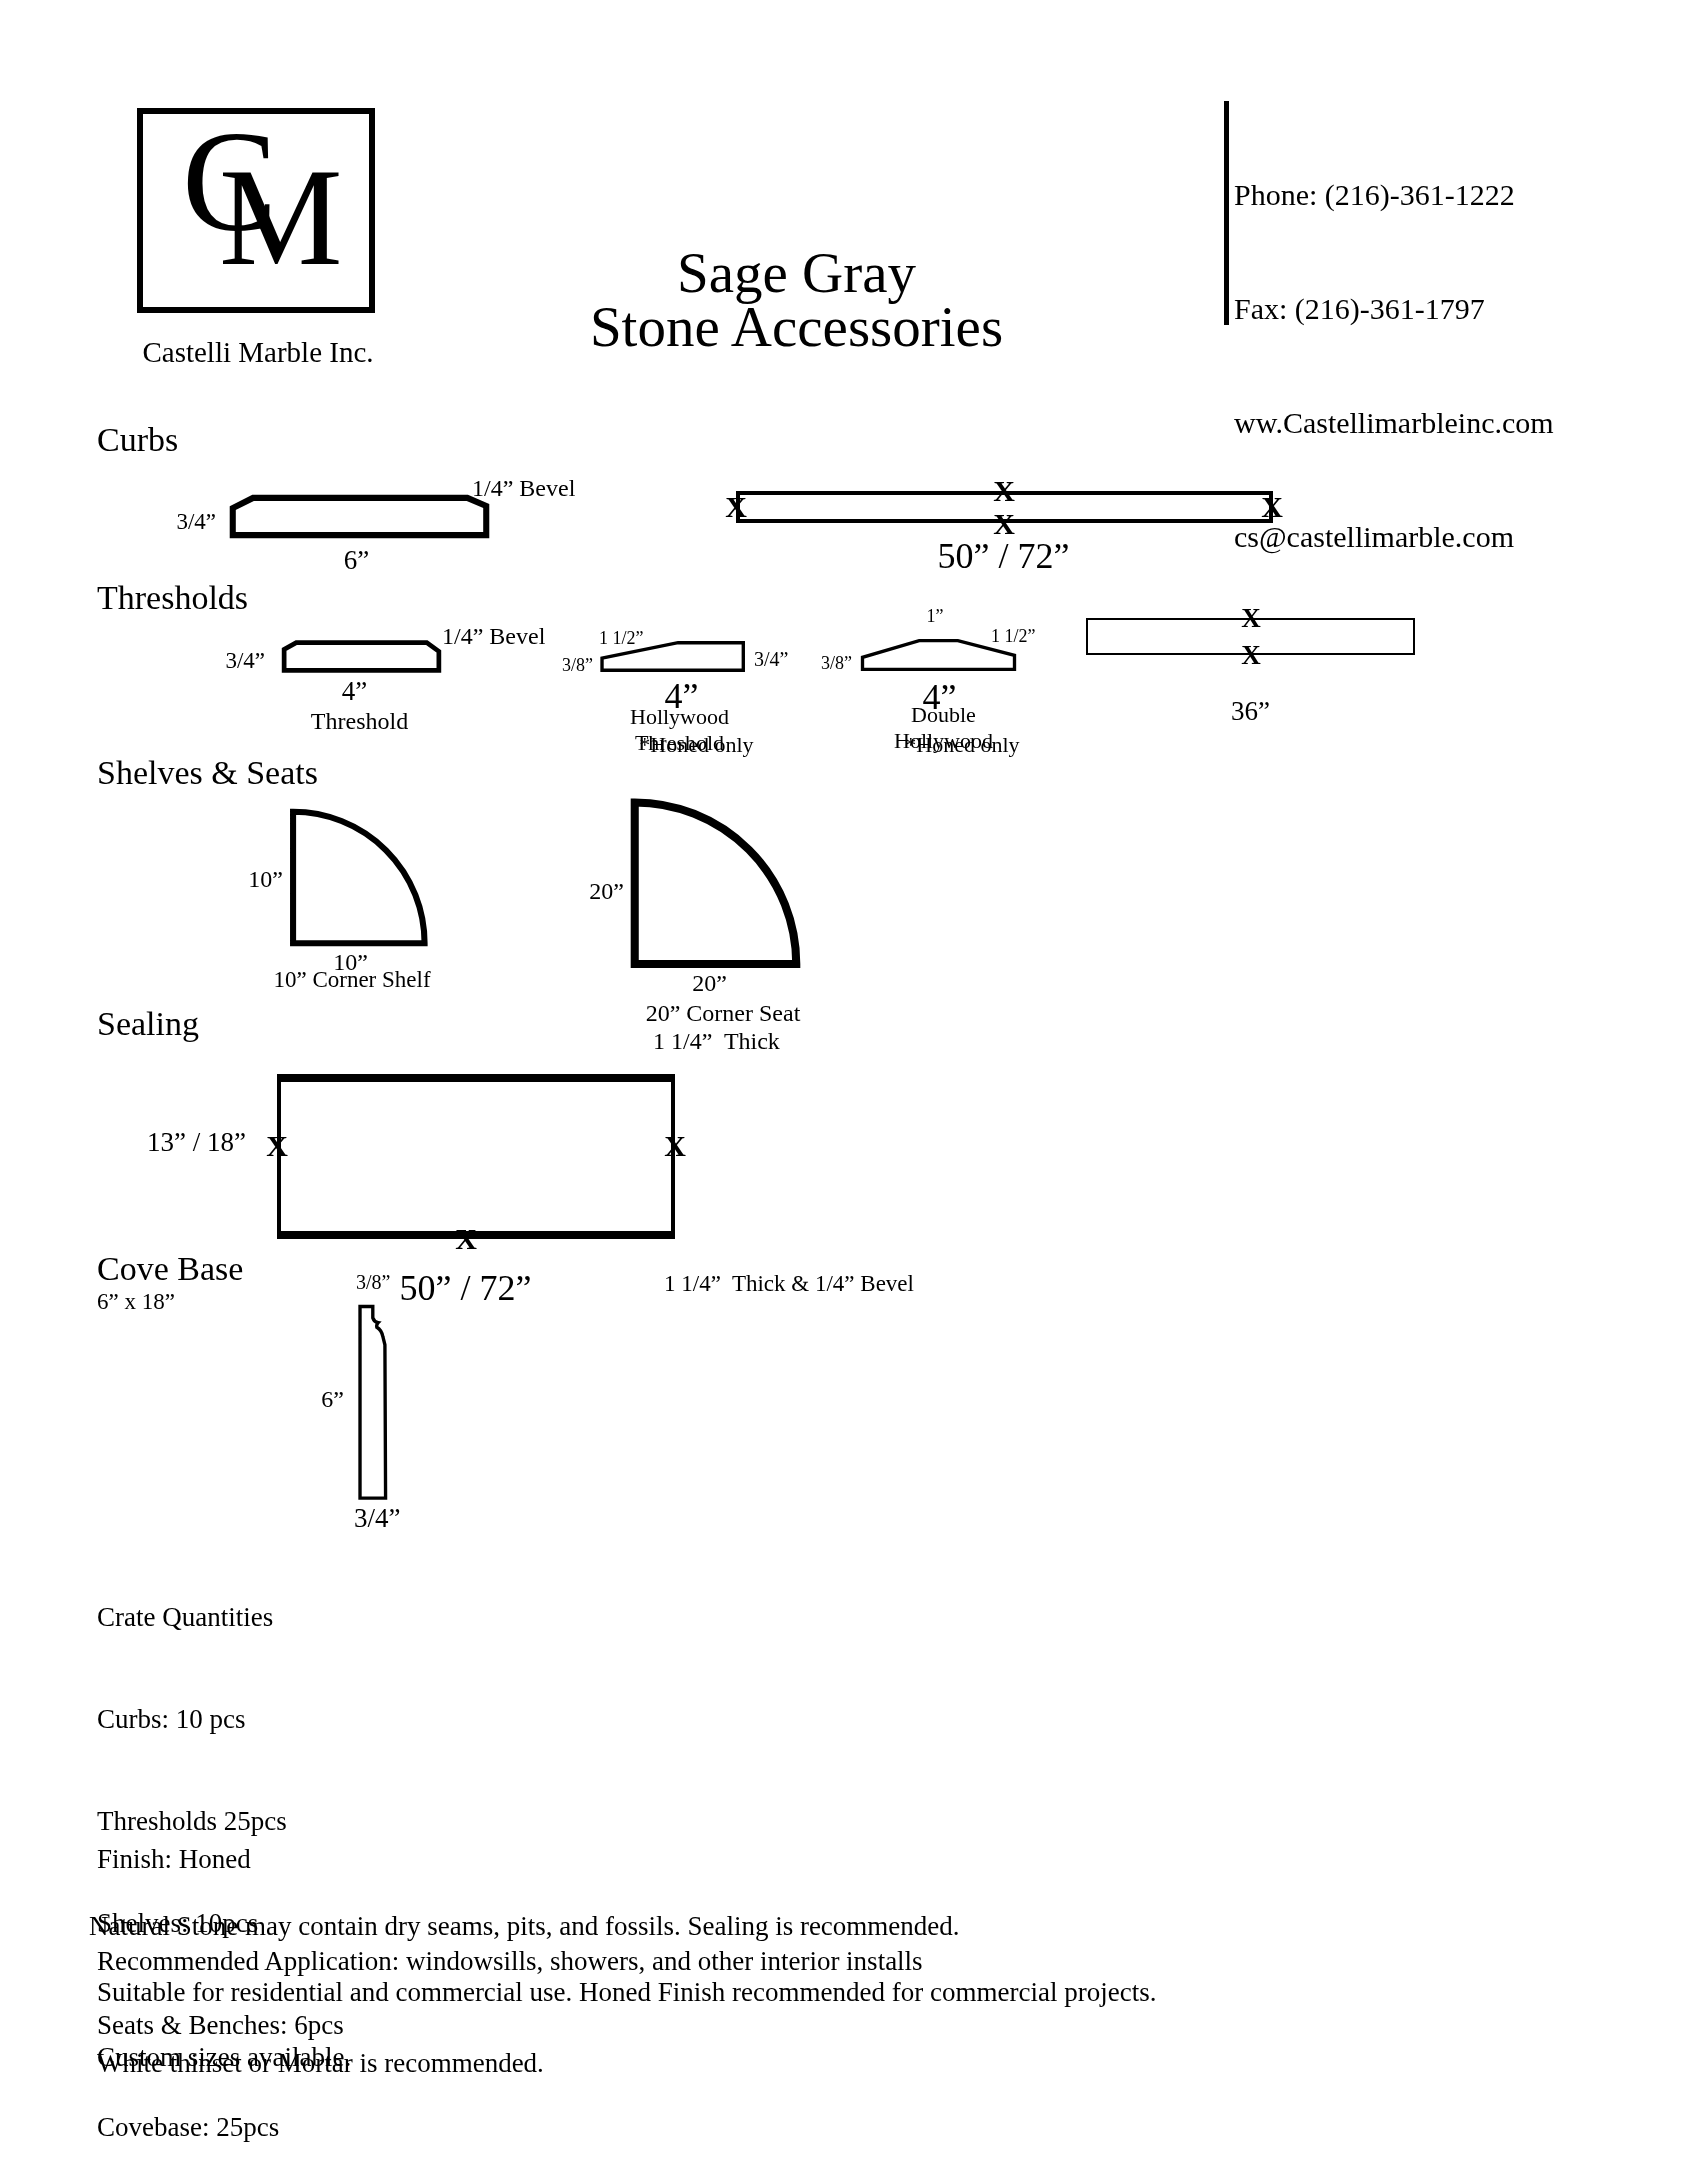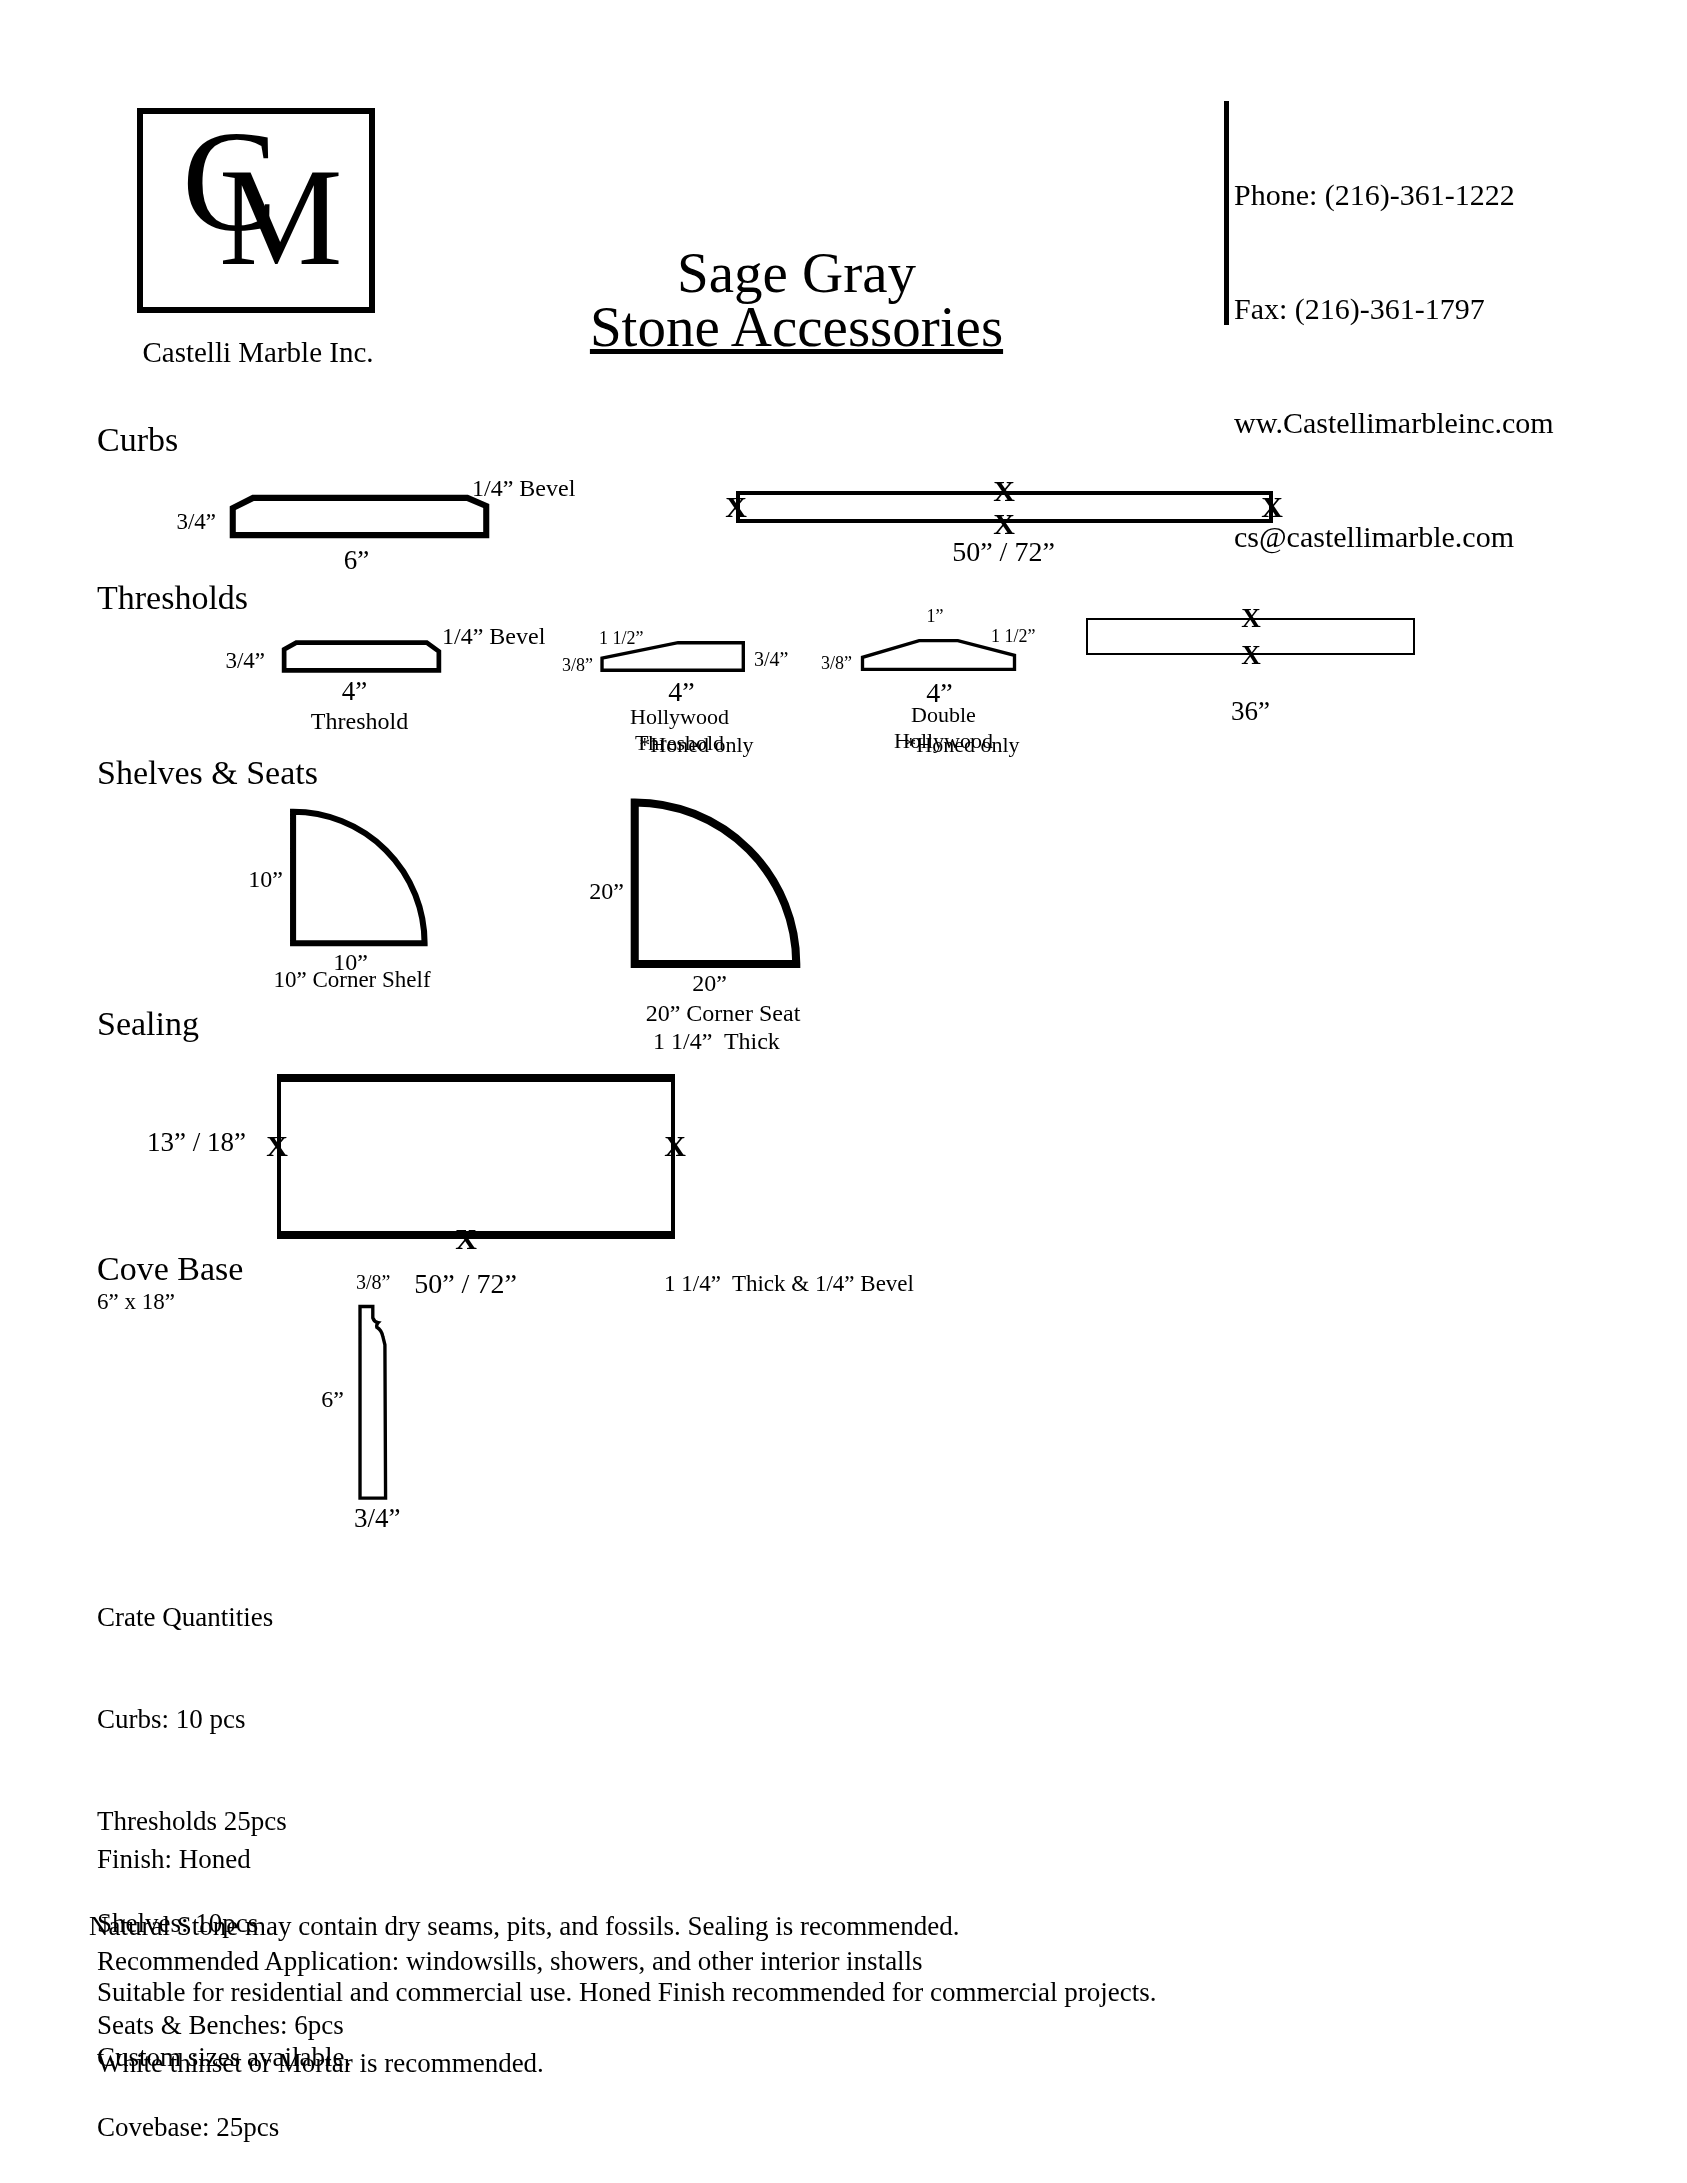--- a/index.html
+++ b/index.html
@@ -20,31 +20,31 @@
   .logo-box {
     position: absolute; left: 137px; top: 108px;
     width: 238px; height: 205px;
     border: 6px solid #000; box-sizing: border-box;
   }
   .logo-c { position: absolute; left: 39px; top: -2.7px; font-size: 143px; line-height: 1; }
   .logo-m { position: absolute; left: 76px; top: 34px; font-size: 139px; line-height: 1; }
   .logo-caption { left: 123px; top: 336px; width: 270px; font-size: 29px; }
 
   .title-line1 { left: 574px; top: 240px; width: 445px; font-size: 57px; line-height: 1.15; }
-  .title-line2 { left: 574px; top: 294px; width: 445px; font-size: 57px; line-height: 1.15; text-decoration: underline; }
+  .title-line2 { left: 574px; top: 294px; width: 445px; font-size: 57px; line-height: 1.15; }
 
   .contact-bar { position: absolute; left: 1224px; top: 101px; width: 5.4px; height: 224px; background: #000; }
   .contact { left: 1234px; top: 100px; width: 432px; font-size: 30px; line-height: 38px; }
 
   .section-heading { font-size: 34px; line-height: 1.2; }
 
   .lbl34 { font-size: 23px; line-height: 1.2; }
   .lbl36 { font-size: 24px; line-height: 1.2; }
   .lbl40 { font-size: 27px; line-height: 1.2; }
-  .lbl42 { font-size: 28px; line-height: 1.2; }
+  .lbl42 { font-size: 36px; line-height: 1.2; }
   .lbl27 { font-size: 18px; line-height: 1.2; }
   .lbl30 { font-size: 20px; line-height: 1.2; }
   .lbl33 { font-size: 22px; line-height: 1.2; }
   .lbl46 { font-size: 23px; line-height: 1.2; }
 
   .plan-rect-thick {
     position: absolute; left: 736px; top: 491px; width: 537px; height: 32px;
     border: 4.7px solid #000; box-sizing: border-box; background: #fff;
   }
   .plan-rect-thin {

